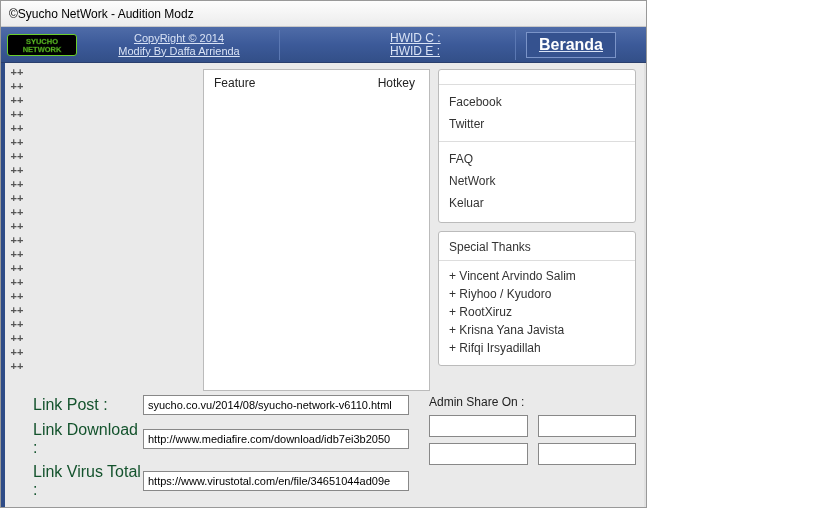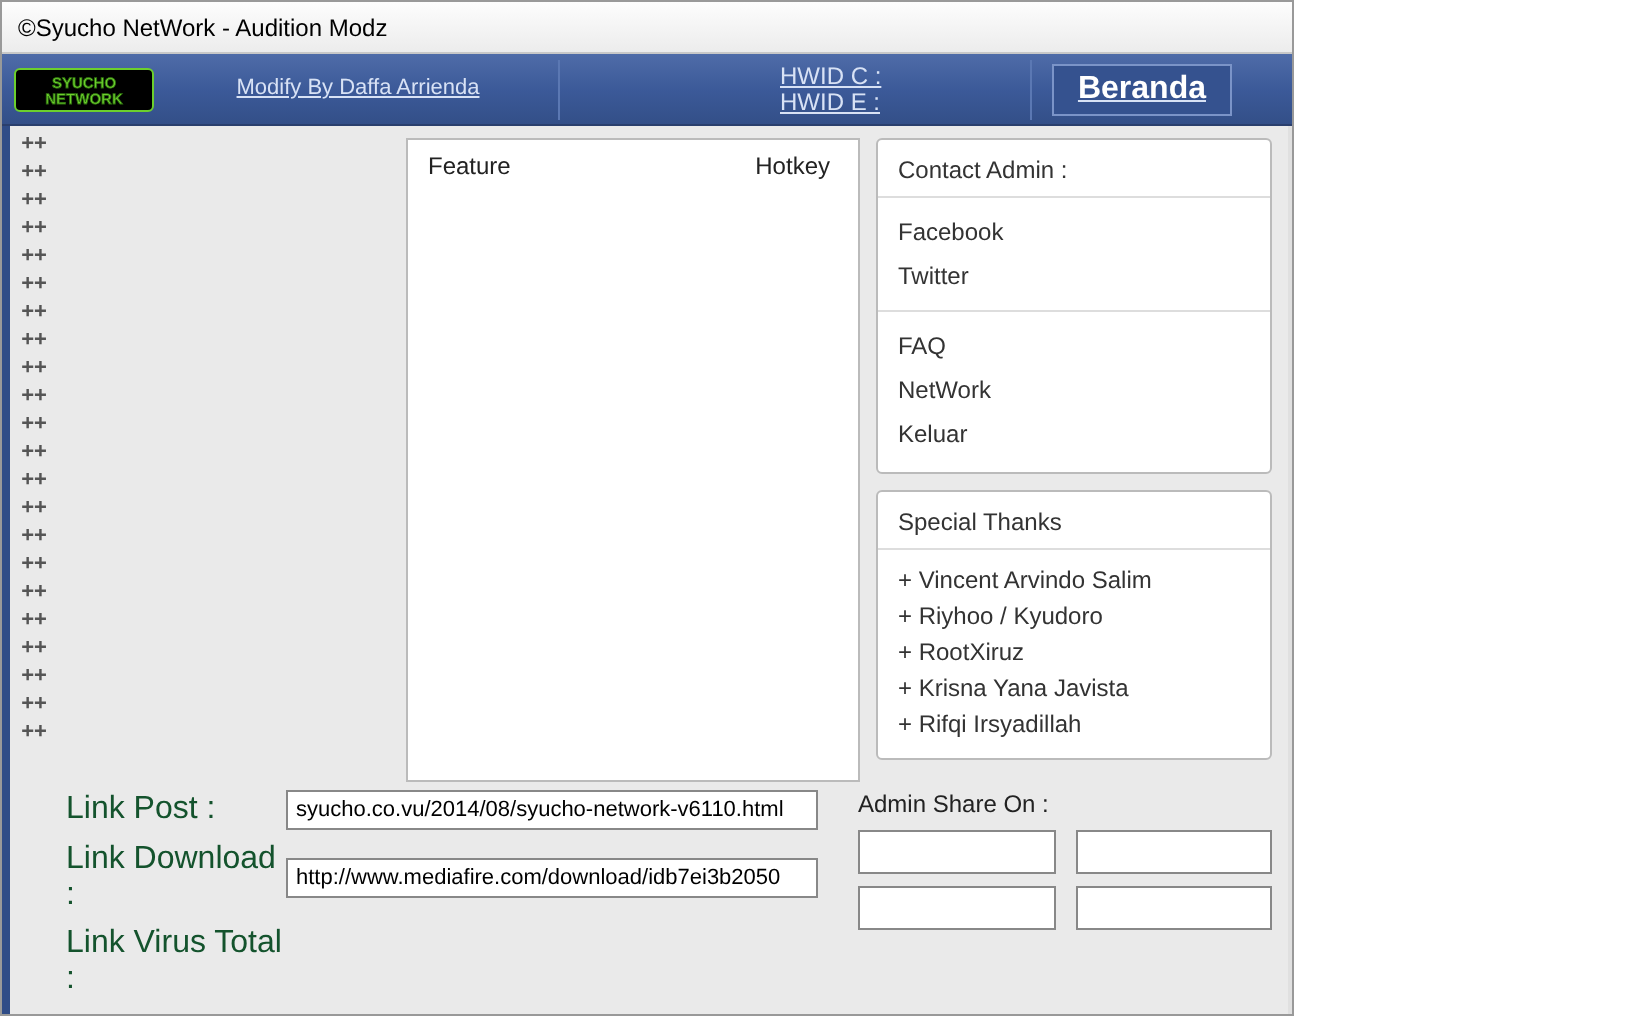--- a/index.html
+++ b/index.html
@@ -216,20 +216,21 @@
   </div>
 
   <div class="topbar">
     <div class="brand-badge">
       <svg width="64" height="18" viewBox="0 0 64 18">
         <text x="32" y="8" text-anchor="middle" font-family="Arial Black, Arial" font-size="7.5" font-weight="900" fill="#6ccf2d" stroke="#2c6e0e" stroke-width="0.4">SYUCHO</text>
         <text x="32" y="16" text-anchor="middle" font-family="Arial Black, Arial" font-size="7.5" font-weight="900" fill="#6ccf2d" stroke="#2c6e0e" stroke-width="0.4">NETWORK</text>
       </svg>
     </div>
     <div class="copy-col">
+      <div>CopyRight © 2014</div>
       <div>Modify By Daffa Arrienda</div>
     </div>
     <div class="sep-v"></div>
     <div class="hwid-col">
       <span class="hwid-row">HWID C :</span>
       <span class="hwid-row">HWID E :</span>
     </div>
     <div class="sep-v"></div>
     <button class="beranda-btn">Beranda</button>
   </div>
@@ -270,21 +271,20 @@
         <div class="feature-panel">
           <div class="feature-head">
             <span>Feature</span>
             <span>Hotkey</span>
           </div>
         </div>
 
         <div class="right-panes">
 
           <div class="pane">
-            <div class="hdr">Contact Admin :</div>
             <hr>
             <div id="contact-a">
                 <span class="lnk">Facebook</span>
                 <span class="lnk">Twitter</span>
               </div>
             <hr>
             <div id="contact-b">
                 <span class="lnk">FAQ</span>
                 <span class="lnk">NetWork</span>
                 <span class="lnk">Keluar</span>
@@ -307,20 +307,21 @@
       </div>
 
       <div class="bottom-row">
 
         <div class="links-grid">
           <label>Link Post :</label>
           <input type="text" value="syucho.co.vu/2014/08/syucho-network-v6110.html" style="">
           <label>Link Download :</label>
           <input type="text" value="http://www.mediafire.com/download/idb7ei3b2050" style="">
           <label>Link Virus Total :</label>
+          <input type="text" value="https://www.virustotal.com/en/file/34651044ad09e" style="">
         </div>
 
         <div class="share-col">
           <div class="lbl">Admin Share On :</div>
           <div class="share-grid">
             <div class="cell"></div>
             <div class="cell"></div>
             <div class="cell"></div>
             <div class="cell"></div>
           </div>

